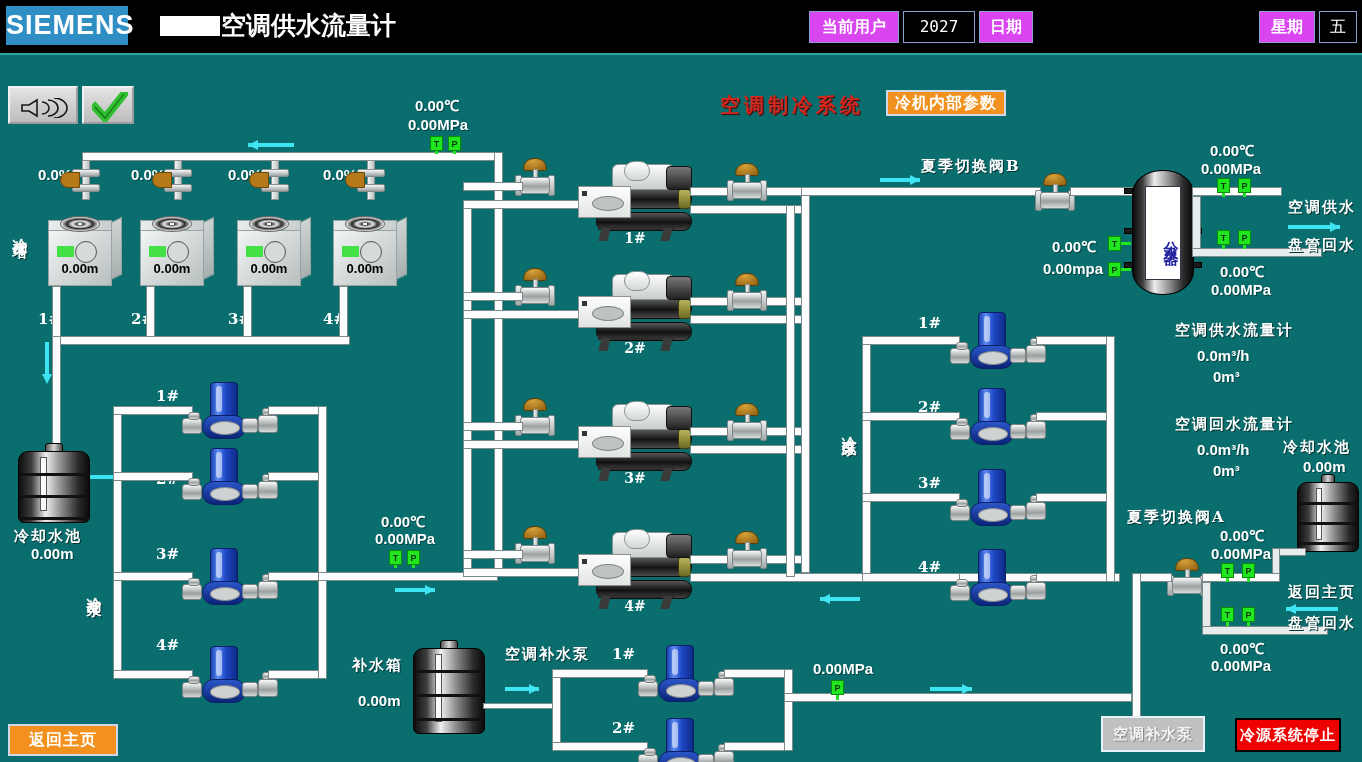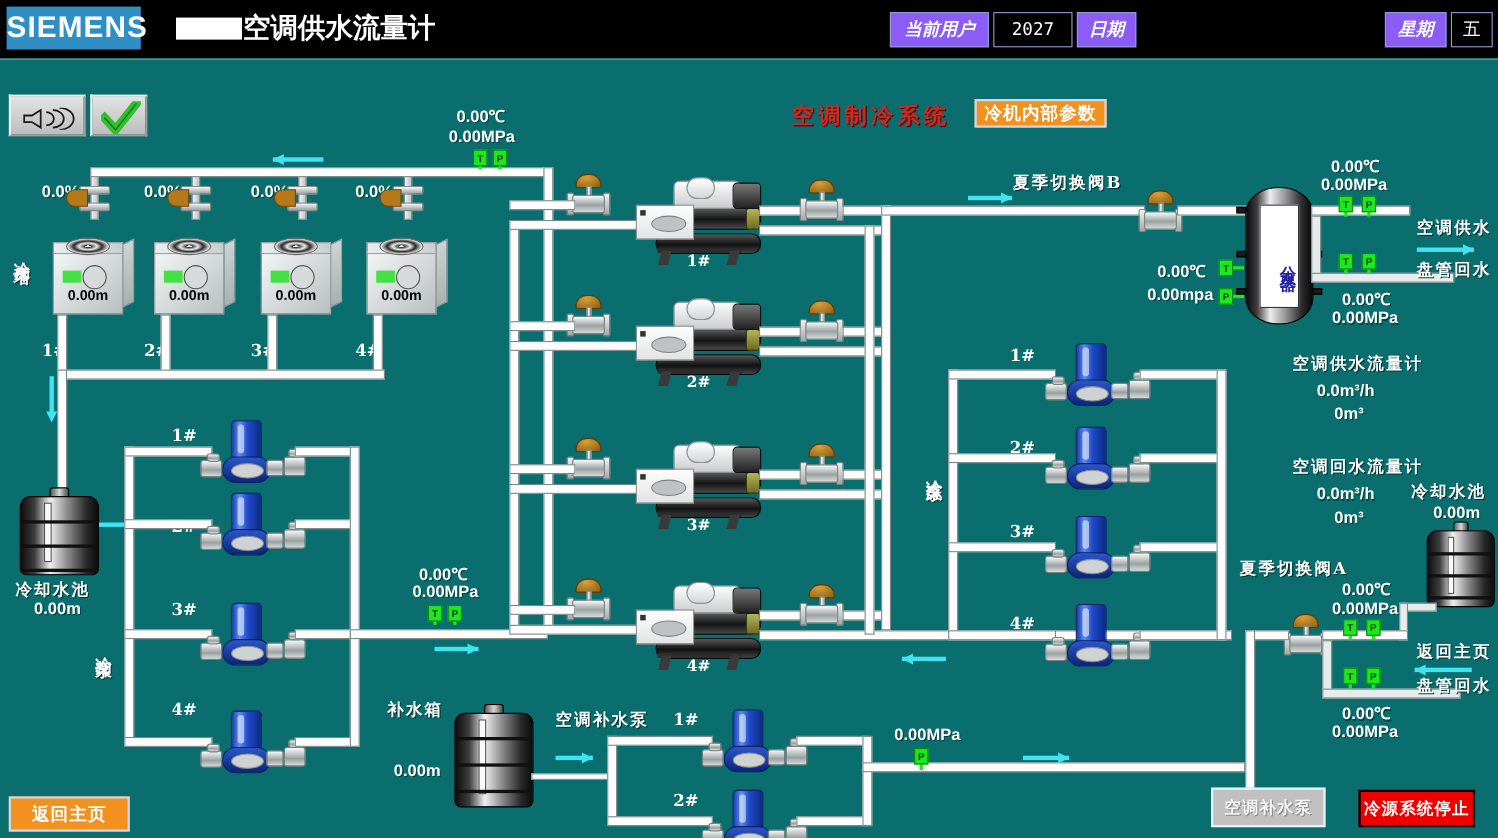--- a/index.html
+++ b/index.html
@@ -28,21 +28,21 @@
   }
   .redact-box {
     display:inline-block; width:60px; height:20px; background:#fff;
     vertical-align:-2px; margin-right:1px;
   }
   .hdr-field {
     position:absolute; top:11px; height:32px; line-height:30px;
     text-align:center; color:#fff; font-size:16px; font-weight:bold;
     border:1px solid #8f9fcf;
   }
-  .hdr-field.blue { background:#8b5cf6; font-family:"DejaVu Serif",serif;font-style:italic; }
+  .hdr-field.blue { background:#d946ef; font-family:"DejaVu Serif",serif; }
   .hdr-field.black { background:#000; font-family:"DejaVu Sans Mono","Liberation Mono",monospace; font-weight:normal; }
 
   
   .tool-btn {
     position:absolute; top:86px; width:70px; height:38px;
     background:linear-gradient(180deg,#e3e3e3,#bdbdbd);
     border:2px outset #f0f0f0;
   }
   .tool-btn.b2 { width:52px; }
   .spk { position:absolute; left:10px; top:10px; }
@@ -893,21 +893,21 @@
   <div class="sensor-stem" style="left:1247px;top:612px;height:14px;"></div>
   <div class="sensor" style="left:1221px;top:607px;">T</div>
   <div class="sensor" style="left:1242px;top:607px;">P</div>
   <div class="txt val" style="left:1220px;top:638px;">0.00℃</div>
   <div class="txt val" style="left:1211px;top:657px;">0.00MPa</div>
   <div class="txt cn" style="left:1288px;top:614px;">盘管回水</div>
 
   <div class="pipe" style="left:1132px;top:573px;width:40px;height:9px;"></div>
   <div class="pipe" style="left:1132px;top:573px;width:9px;height:152px;"></div>
 
-  <div class="txt cn" style="left:352px;top:636px;">补水箱</div>
+  <div class="txt cn" style="left:352px;top:656px;">补水箱</div>
   <div class="txt val" style="left:358px;top:692px;">0.00m</div>
   <div class="tank" style="left:413px;top:640px;width:72px;height:94px;">
     <div class="cap"></div>
       <div class="shell"></div>
       <div class="sight"></div>
     <div class="band" style="top:30px;"></div>
       <div class="band" style="top:54px;"></div>
       <div class="band" style="top:78px;"></div>
   </div>
   <div class="pipe" style="left:483px;top:703px;width:72px;height:6px;"></div>

